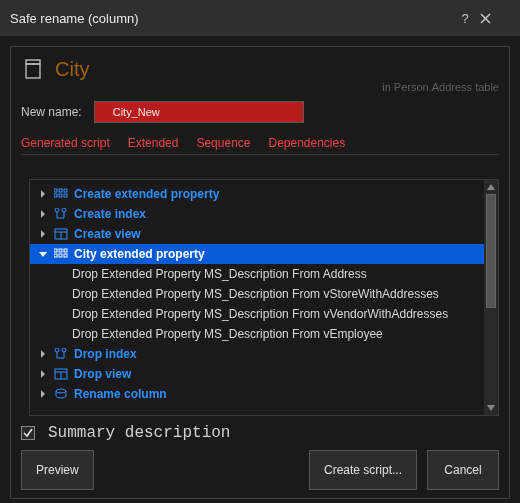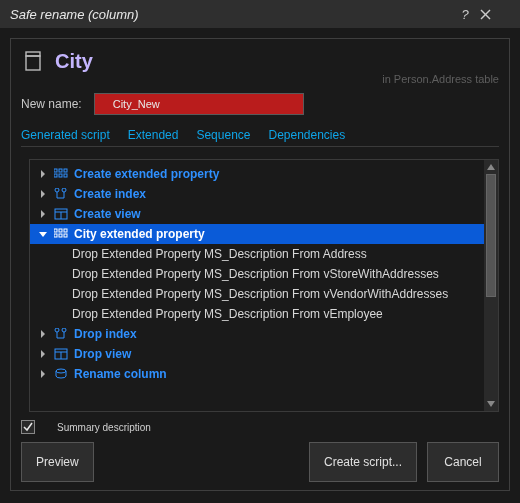--- a/index.html
+++ b/index.html
@@ -7,27 +7,26 @@
   body {
     font-family: "Segoe UI", Arial, sans-serif;
     background: #1a1a1a;
     color: #d0d0d0;
     width: 520px;
     height: 503px;
     overflow: hidden;
   }
   .titlebar {
     background: #2f2f2f;
-    height: 28px;
+    height: 36px;
     display: flex;
     align-items: center;
     padding: 0 10px;
     color: #e8e8e8;
     font-size: 13px;
-    font-style: italic;
   }
   .titlebar .spacer { flex: 1; }
   .titlebar .tbtn {
     width: 30px;
     text-align: center;
     color: #ccc;
     font-size: 13px;
   }
   .dialog-body {
     margin: 10px;
@@ -39,22 +38,21 @@
     position: relative;
   }
   .header-row {
     display: flex;
     align-items: center;
     gap: 10px;
     margin-bottom: 2px;
   }
   .header-row .title {
     font-size: 20px;
-    color: #c4b5fd;
-    font-weight: bold;
+    color: #a16207;
   }
   .subhead {
     font-size: 11px;
     color: #5e5e5e;
     margin-left: 36px;
     margin-top: -2px;
     margin-bottom: 8px;
     text-align: right;
   }
   .newname-row {
@@ -74,24 +72,24 @@
     border: 1px solid #5a5a5a;
     color: #e8e8e8;
     font-size: 11px;
     padding: 3px 18px;
     height: 22px;
   }
   .tabs {
     display: flex;
     gap: 18px;
     font-size: 12px;
-    color: #0ea5e9;
+    color: #ef4444;
     border-bottom: 1px solid #3a3a3a;
     padding-bottom: 4px;
-    margin-bottom: 12px;
+    margin-bottom: 24px;
   }
   .tab { cursor: default; }
   .tree-wrap {
     flex: 1;
     border: 1px solid #3a3a3a;
     overflow: hidden;
     position: relative;
     margin-bottom: 4px;
     margin-left: 8px;
   }
@@ -161,24 +159,25 @@
     height: 55%;
     background: #555;
     border: 1px solid #666;
   }
   .footer {
     margin-top: 4px;
   }
   .chk-row {
     display: flex;
     align-items: center;
-    gap: 22px;
-    font-size: 10px;
+    gap: 13px;
+    font-size: 16px;
     color: #d0d0d0;
     margin-bottom: 8px;
+    font-family: Liberation Mono, monospace;
   }
   .chk {
     width: 14px; height: 14px;
     border: 1px solid #888;
     background: #2a2a2a;
     display: inline-flex;
     align-items: center;
     justify-content: center;
     color: #e8e8e8;
     font-size: 10px;

